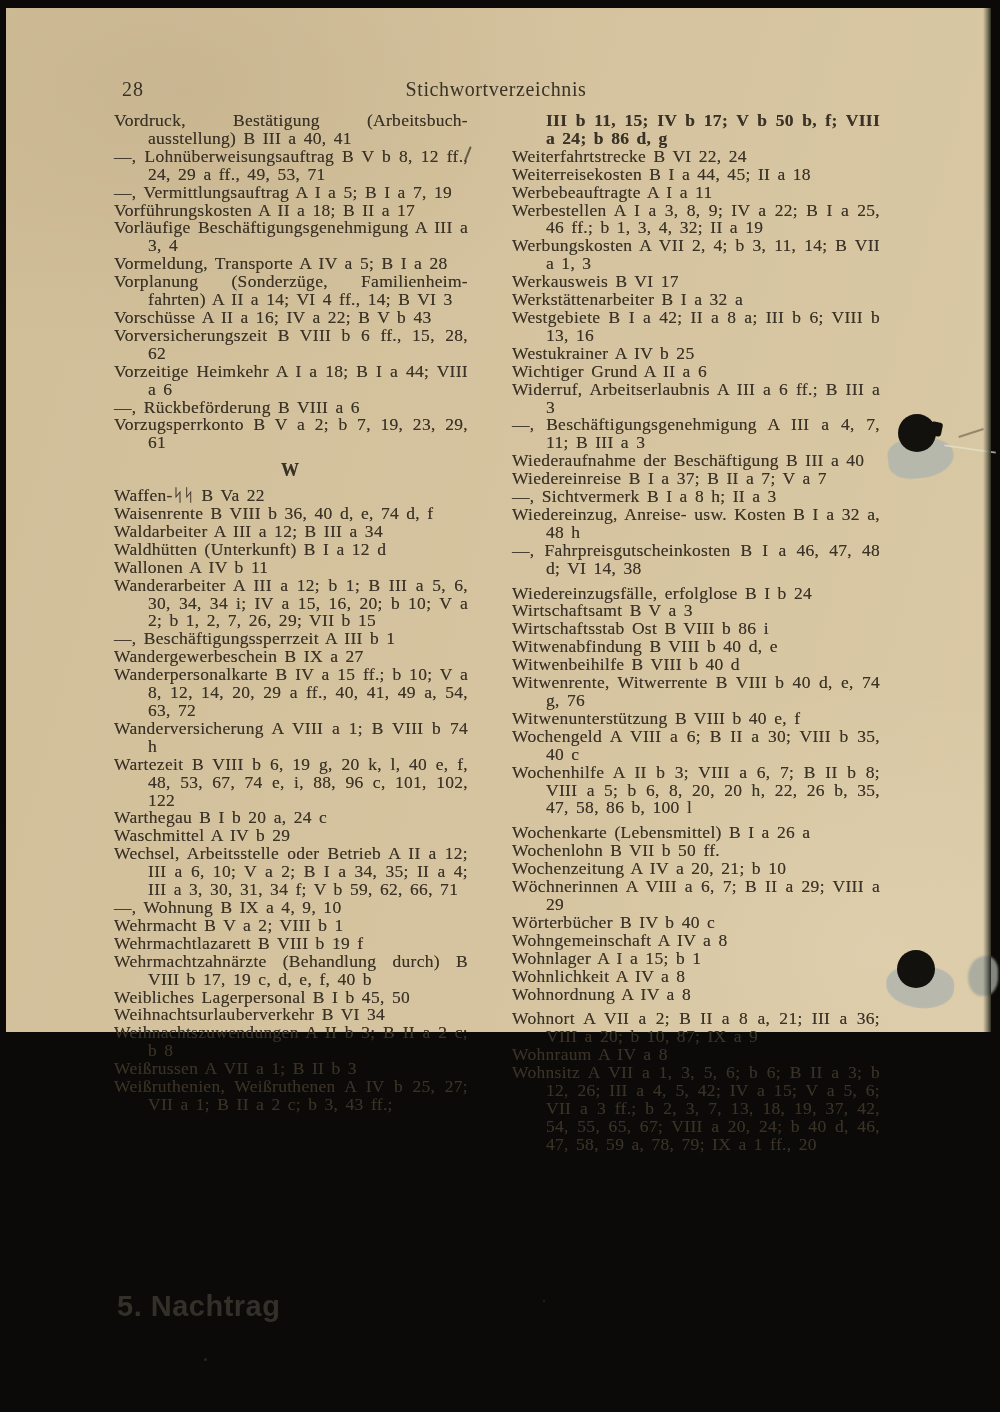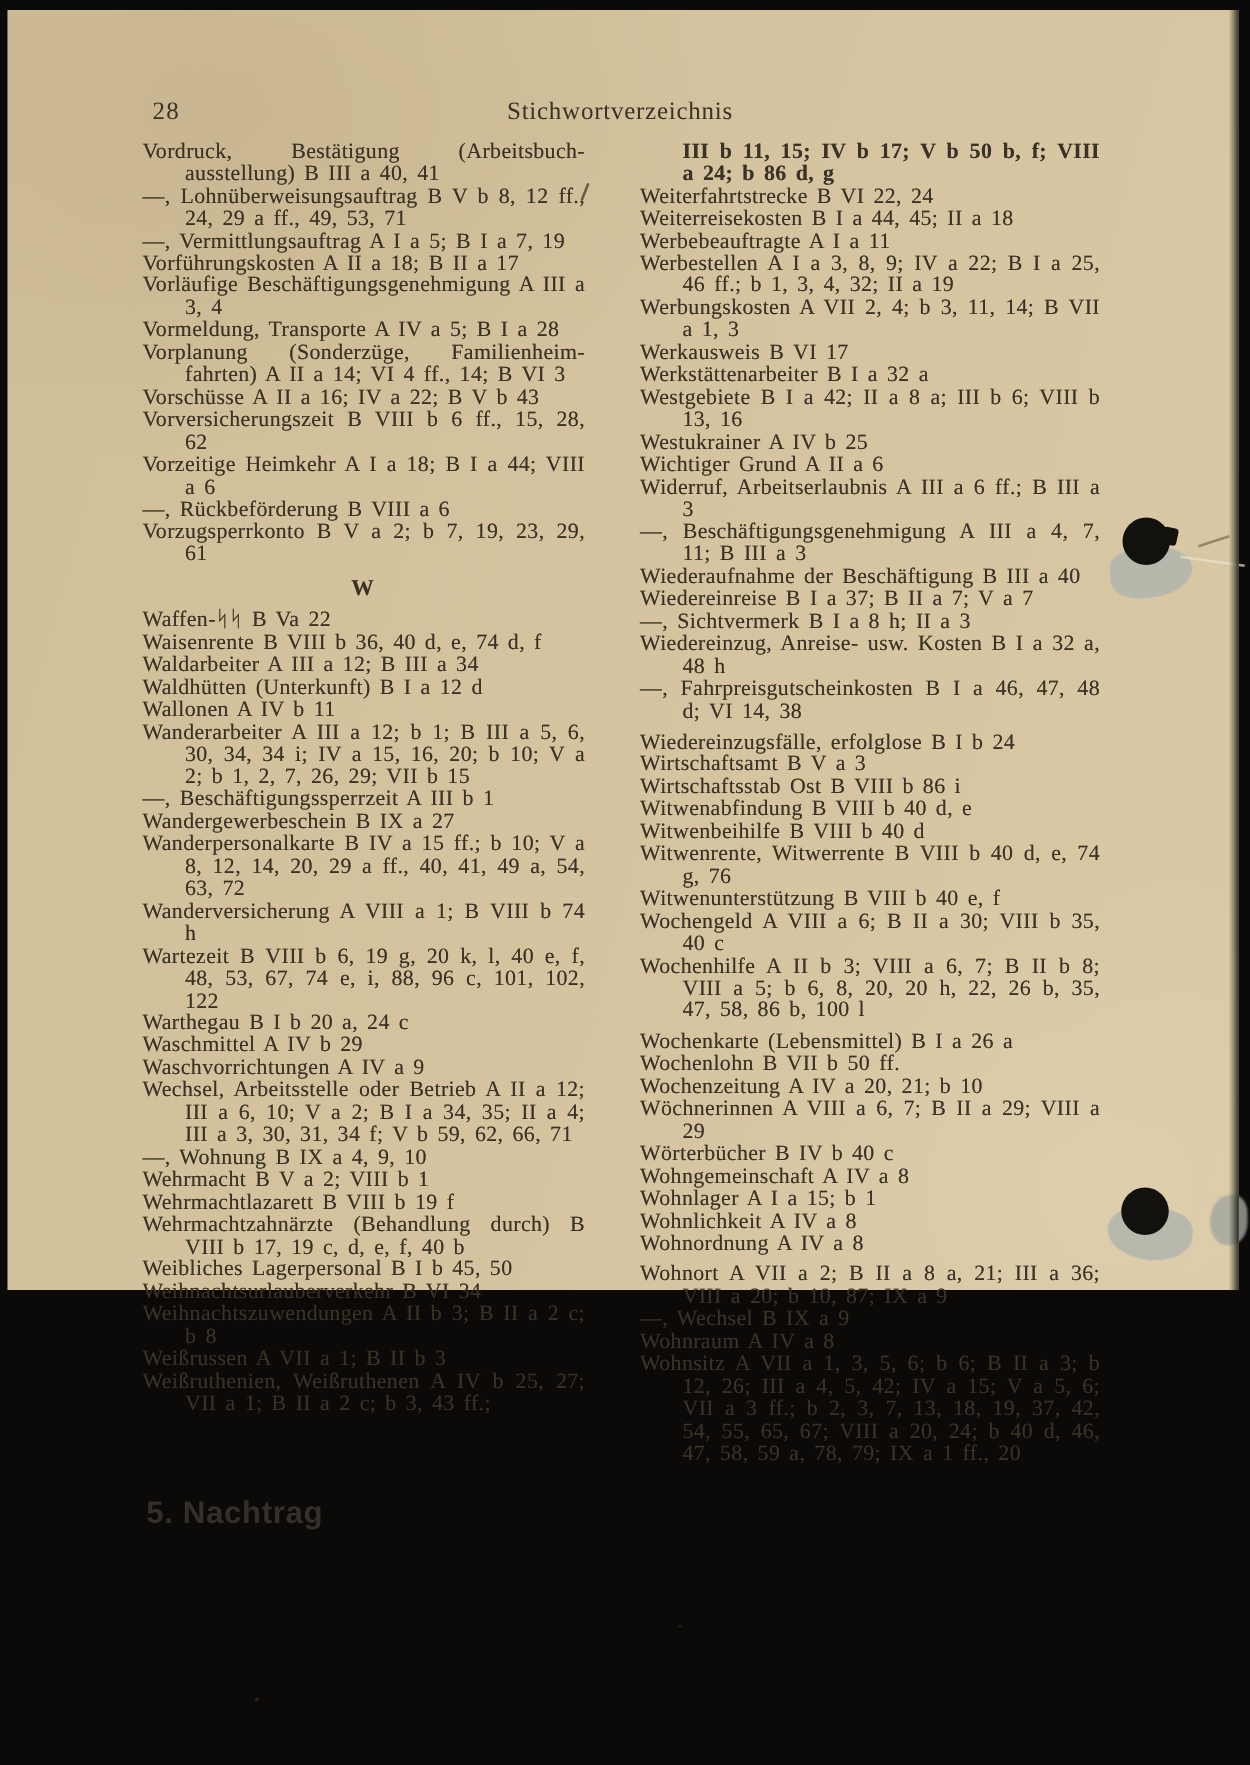--- a/index.html
+++ b/index.html
@@ -27,23 +27,23 @@
   .columns{position:absolute;left:108px;top:104px;width:766px;display:flex;gap:44px;justify-content:flex-end;}
   .col{font-size:17.5px;line-height:17.9px;letter-spacing:.3px;word-spacing:2.6px;
        text-shadow:0 0 .5px rgba(56,48,36,.55);}
   .col-left{width:354px;}
   .col-right{width:368px;}
   .entry{padding-left:34px;text-indent:-34px;text-align:justify;}
   .entry.cont{text-indent:0;font-weight:bold;}
   .entry.gap{margin-top:7px;}
   .sec-heading{text-align:center;font-weight:bold;font-size:18px;margin:10px 0 7px;letter-spacing:2px;}
   .footer-heading{
-    position:absolute;left:111px;top:1188px;
+    position:absolute;left:111px;top:1282px;
     font-family:"Liberation Sans","DejaVu Sans",sans-serif;
-    font-weight:bold;font-size:25px;letter-spacing:.5px;color:#33302a;
+    font-weight:bold;font-size:29px;letter-spacing:.5px;color:#33302a;
   }
   
   .hole{position:absolute;width:38px;height:38px;border-radius:50%;background:#13110d;}
   .hole-top{left:892px;top:406px;}
   .hole-top::after{content:"";position:absolute;right:-6px;top:8px;width:12px;height:14px;background:#13110d;border-radius:3px;transform:rotate(12deg);}
   .hole-bottom{left:891px;top:942px;}
   .reinforce{position:absolute;background:rgba(178,181,174,.85);filter:blur(.6px);}
   .reinforce-top{left:882px;top:430px;width:66px;height:40px;border-radius:40% 55% 60% 45%;transform:rotate(-6deg);}
   .reinforce-bottom{left:880px;top:958px;width:68px;height:42px;border-radius:50% 45% 55% 60%;transform:rotate(5deg);}
   .smudge-right{position:absolute;left:962px;top:948px;width:30px;height:40px;background:rgba(160,165,156,.8);border-radius:60% 40% 50% 50%;filter:blur(1px);}
@@ -85,21 +85,20 @@
         <div class="entry">Waldhütten (Unterkunft) B I a 12 d</div>
         <div class="entry">Wallonen A IV b 11</div>
         <div class="entry">Wanderarbeiter A III a 12; b 1; B III a 5, 6, 30, 34, 34 i; IV a 15, 16, 20; b 10; V a 2; b 1, 2, 7, 26, 29; VII b 15</div>
         <div class="entry">—, Beschäftigungssperrzeit A III b 1</div>
         <div class="entry">Wandergewerbeschein B IX a 27</div>
         <div class="entry">Wanderpersonalkarte B IV a 15 ff.; b 10; V a 8, 12, 14, 20, 29 a ff., 40, 41, 49 a, 54, 63, 72</div>
         <div class="entry">Wanderversicherung A VIII a 1; B VIII b 74 h</div>
         <div class="entry">Wartezeit B VIII b 6, 19 g, 20 k, l, 40 e, f, 48, 53, 67, 74 e, i, 88, 96 c, 101, 102, 122</div>
         <div class="entry">Warthegau B I b 20 a, 24 c</div>
         <div class="entry">Waschmittel A IV b 29</div>
-        <div class="entry">Waschvorrichtungen A IV a 9</div>
         <div class="entry">Wechsel, Arbeitsstelle oder Betrieb A II a 12; III a 6, 10; V a 2; B I a 34, 35; II a 4; III a 3, 30, 31, 34 f; V b 59, 62, 66, 71</div>
         <div class="entry">—, Wohnung B IX a 4, 9, 10</div>
         <div class="entry">Wehrmacht B V a 2; VIII b 1</div>
         <div class="entry">Wehrmachtlazarett B VIII b 19 f</div>
         <div class="entry">Wehrmachtzahnärzte (Behandlung durch) B VIII b 17, 19 c, d, e, f, 40 b</div>
         <div class="entry">Weibliches Lagerpersonal B I b 45, 50</div>
         <div class="entry">Weihnachtsurlauberverkehr B VI 34</div>
         <div class="entry">Weihnachtszuwendungen A II b 3; B II a 2 c; b 8</div>
         <div class="entry">Weißrussen A VII a 1; B II b 3</div>
         <div class="entry">Weißruthenien, Weißruthenen A IV b 25, 27; VII a 1; B II a 2 c; b 3, 43 ff.;</div>
@@ -135,21 +134,20 @@
         <div class="entry gap">Wochenkarte (Lebensmittel) B I a 26 a</div>
         <div class="entry">Wochenlohn B VII b 50 ff.</div>
         <div class="entry">Wochenzeitung A IV a 20, 21; b 10</div>
         <div class="entry">Wöchnerinnen A VIII a 6, 7; B II a 29; VIII a 29</div>
         <div class="entry">Wörterbücher B IV b 40 c</div>
         <div class="entry">Wohngemeinschaft A IV a 8</div>
         <div class="entry">Wohnlager A I a 15; b 1</div>
         <div class="entry">Wohnlichkeit A IV a 8</div>
         <div class="entry">Wohnordnung A IV a 8</div>
         <div class="entry gap">Wohnort A VII a 2; B II a 8 a, 21; III a 36; VIII a 20; b 10, 87; IX a 9</div>
-        <div class="entry">—, Wechsel B IX a 9</div>
         <div class="entry">Wohnraum A IV a 8</div>
         <div class="entry">Wohnsitz A VII a 1, 3, 5, 6; b 6; B II a 3; b 12, 26; III a 4, 5, 42; IV a 15; V a 5, 6; VII a 3 ff.; b 2, 3, 7, 13, 18, 19, 37, 42, 54, 55, 65, 67; VIII a 20, 24; b 40 d, 46, 47, 58, 59 a, 78, 79; IX a 1 ff., 20</div>
       </div>
   </div>
 
   <div class="footer-heading">5. Nachtrag</div>
 
   <div class="reinforce reinforce-top"></div>
   <div class="hole hole-top"></div>
   <div class="crack1"></div>

